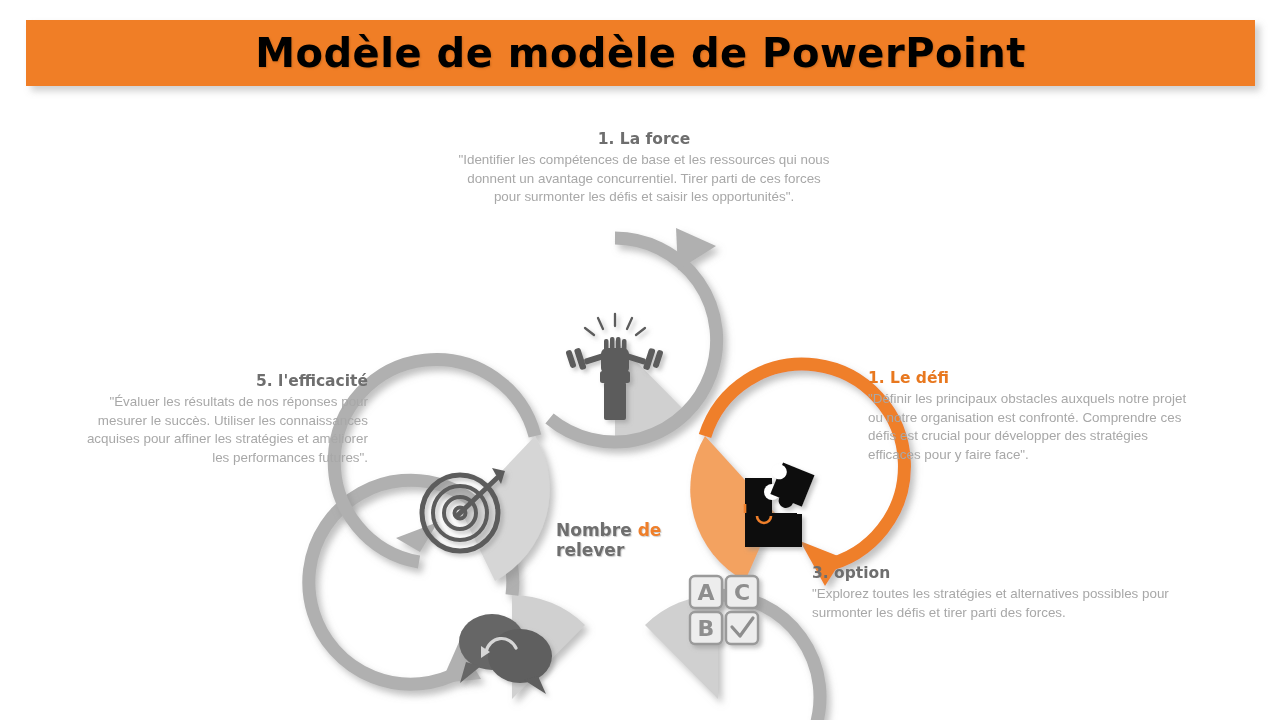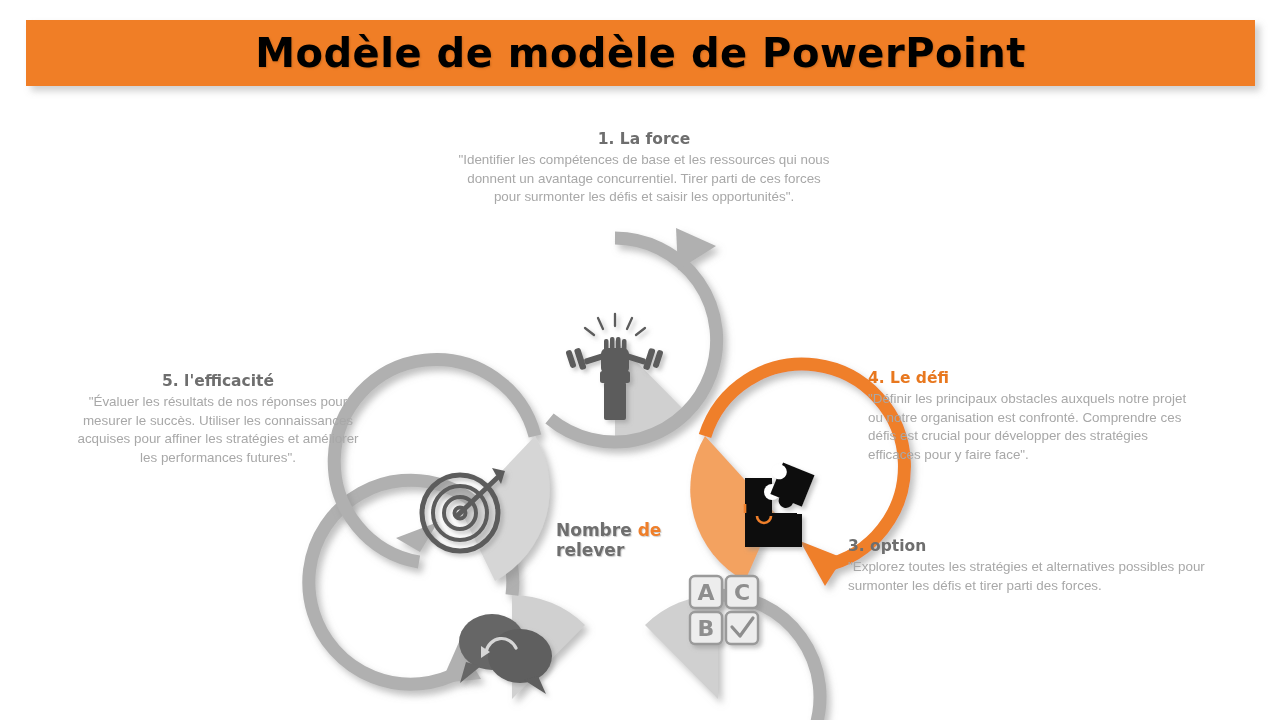--- a/index.html
+++ b/index.html
@@ -80,27 +80,27 @@
   }
   .block .body {
     font-family: "Liberation Sans", sans-serif;
     font-size: 13.4px;
     color: #a8a8a8;
     line-height: 1.40;
     margin: 0;
   }
 
   .align-center { text-align: center; }
-  .align-right  { text-align: center; }
+  .align-right  { text-align: right; }
   .align-left   { text-align: left; }
 
   
   #block-1 { left: 454px; top: 110px;  width: 380px; margin-top: 19px; }
   #block-2 { left: 868px; top: 368px;  width: 330px; }
-  #block-3 { left: 812px; top: 536px;  width: 365px; margin-left: 36px; }
+  #block-3 { left: 812px; top: 563px;  width: 365px; }
   #block-4 { left: 140px; top: 560px;  width: 290px; }
   #block-5 { left: 68px;  top: 371px;  width: 300px; }
 
   
   .center-label {
     position: absolute;
     left: 556px;
     top: 434px;
     width: 150px;
     font-family: "DejaVu Sans", sans-serif;
@@ -252,21 +252,21 @@
       <span>relever</span>
     </div>
   </div>
 
   <div class="block align-center" id="block-1">
     <p class="heading">1. La force</p>
     <p class="body">"Identifier les compétences de base et les ressources qui nous donnent un avantage concurrentiel. Tirer parti de ces forces pour surmonter les défis et saisir les opportunités".</p>
   </div>
 
   <div class="block align-left" id="block-2">
-    <p class="heading accent">4. Le défi</p>
+    <p class="heading accent">1. Le défi</p>
     <p class="body">"Définir les principaux obstacles auxquels notre projet ou notre organisation est confronté. Comprendre ces défis est crucial pour développer des stratégies efficaces pour y faire face".</p>
   </div>
 
   <div class="block align-left" id="block-3">
     <p class="heading">3. option</p>
     <p class="body">"Explorez toutes les stratégies et alternatives possibles pour surmonter les défis et tirer parti des forces.</p>
   </div>
 
 
   <div class="block align-right" id="block-5">

